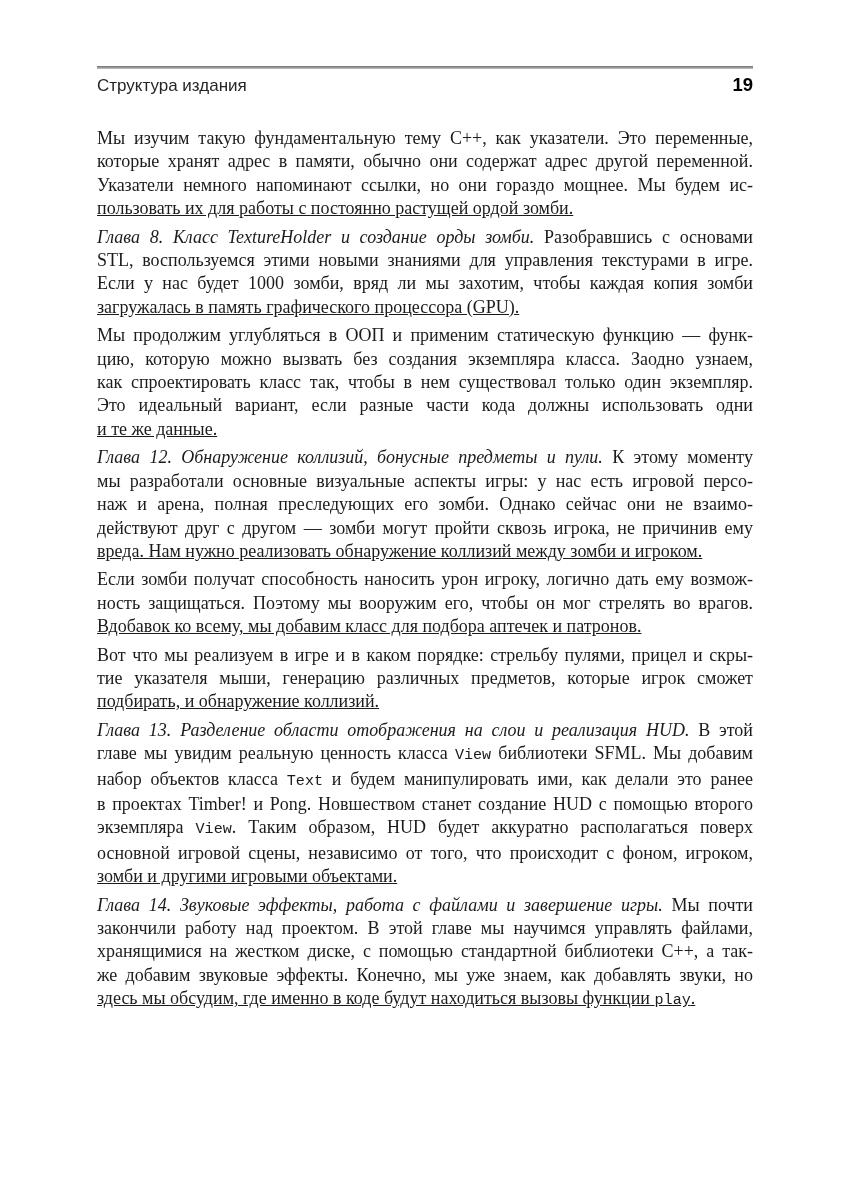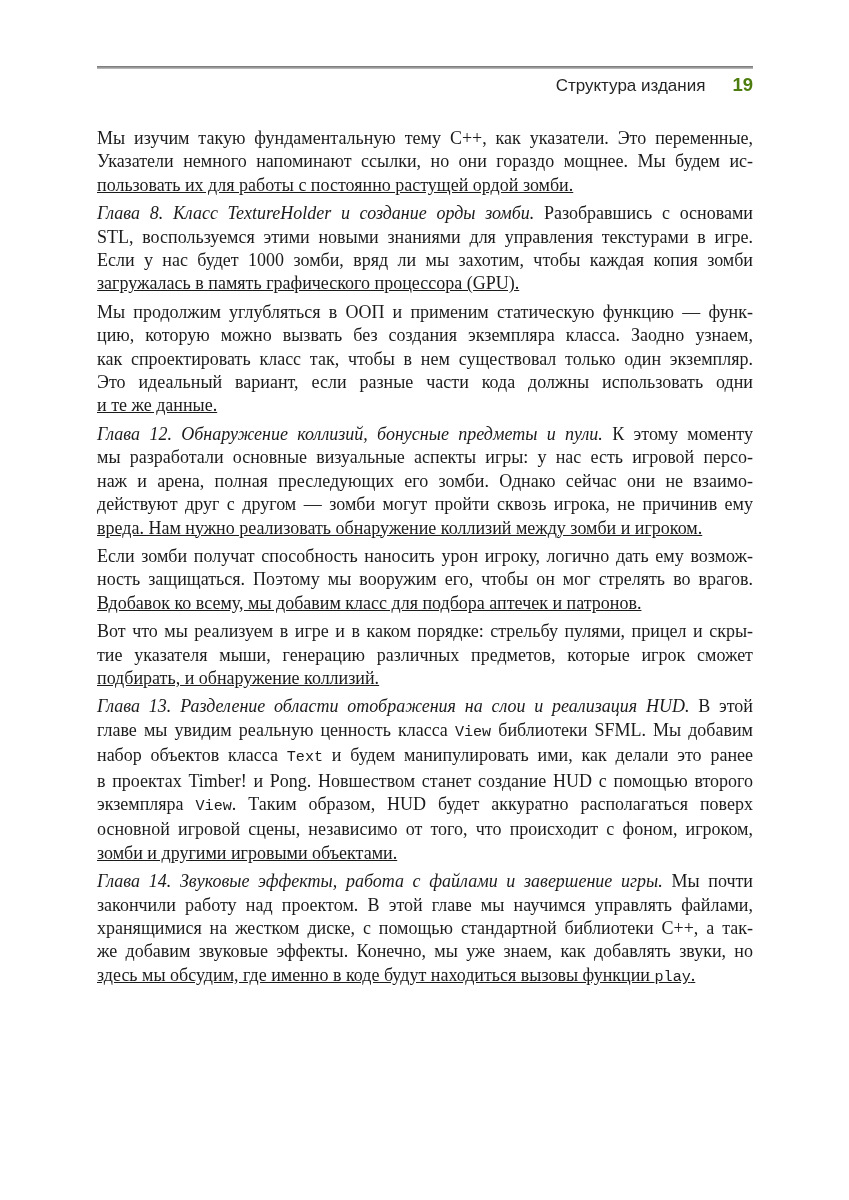--- a/index.html
+++ b/index.html
@@ -18,28 +18,28 @@
     width: 656px;
     height: 3px;
     background: linear-gradient(#6f6f6f, #c4c4c4);
   }
   .header-row {
     position: absolute;
     left: 97px;
     top: 74px;
     width: 656px;
     display: flex;
-    justify-content: flex-end;
+    justify-content: space-between;
     align-items: baseline;
     gap: 27px;
     font-family: "Liberation Sans", sans-serif;
     color: #252525;
   }
   .running-title { font-size: 17px; }
-  .page-number   { font-size: 18.5px; font-weight: bold; color: #4d7c0f; }
+  .page-number   { font-size: 18.5px; font-weight: bold; color: #000000; }
   .body-text {
     position: absolute;
     left: 97px;
     top: 127px;
     width: 656px;
     font-size: 18px;
     line-height: 23.4px;
     color: #1b1b1b;
   }
   .para { margin: 0 0 5px 0; }
@@ -59,20 +59,21 @@
 
 <div class="page">
   <div class="header-rule"></div>
   <div class="header-row">
     <span class="running-title">Структура издания</span>
     <span class="page-number">19</span>
   </div>
   <main class="body-text" id="body-text">
       <div class="para">
         <div class="line"><span class="reg">Мы изучим такую фундаментальную тему C++, как указатели. Это переменные,</span></div>
+        <div class="line"><span class="reg">которые хранят адрес в памяти, обычно они содержат адрес другой переменной.</span></div>
         <div class="line"><span class="reg">Указатели немного напоминают ссылки, но они гораздо мощнее. Мы будем ис-</span></div>
         <div class="line last"><span class="reg">пользовать их для работы с постоянно растущей ордой зомби.</span></div>
       </div>
       <div class="para">
         <div class="line"><span class="italic">Глава 8. Класс TextureHolder и создание орды зомби.</span><span class="reg"> Разобравшись с основами</span></div>
         <div class="line"><span class="reg">STL, воспользуемся этими новыми знаниями для управления текстурами в игре.</span></div>
         <div class="line"><span class="reg">Если у нас будет 1000 зомби, вряд ли мы захотим, чтобы каждая копия зомби</span></div>
         <div class="line last"><span class="reg">загружалась в память графического процессора (GPU).</span></div>
       </div>
       <div class="para">

